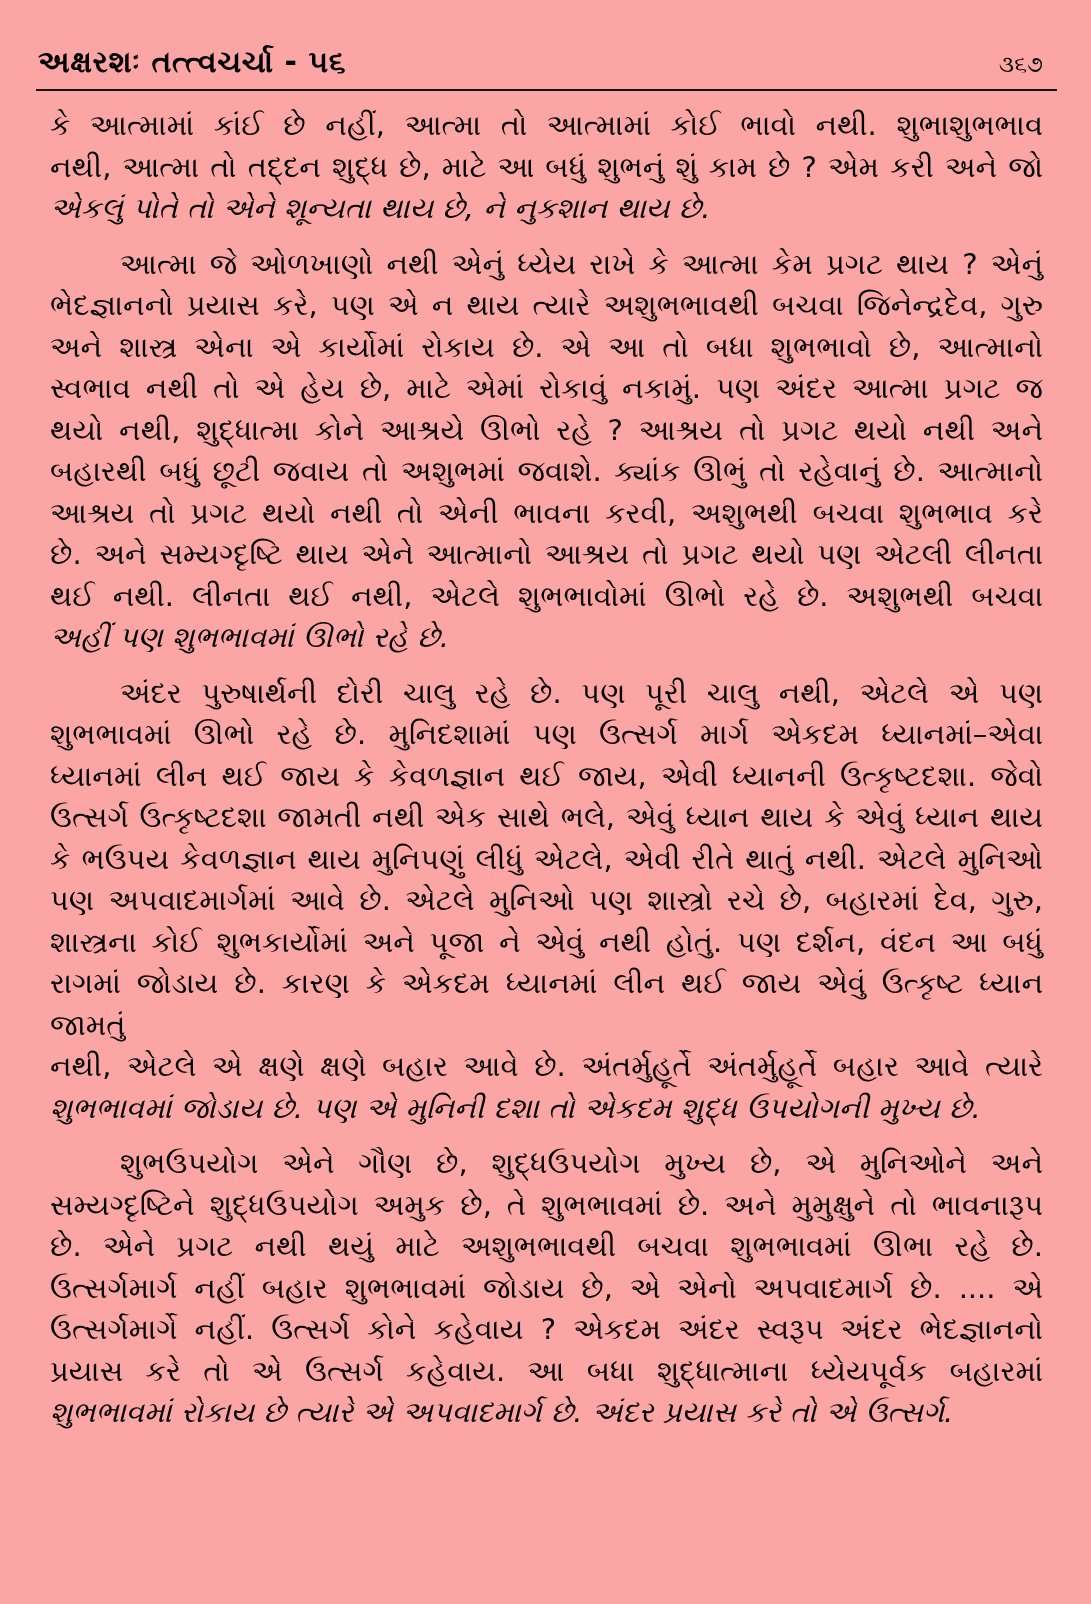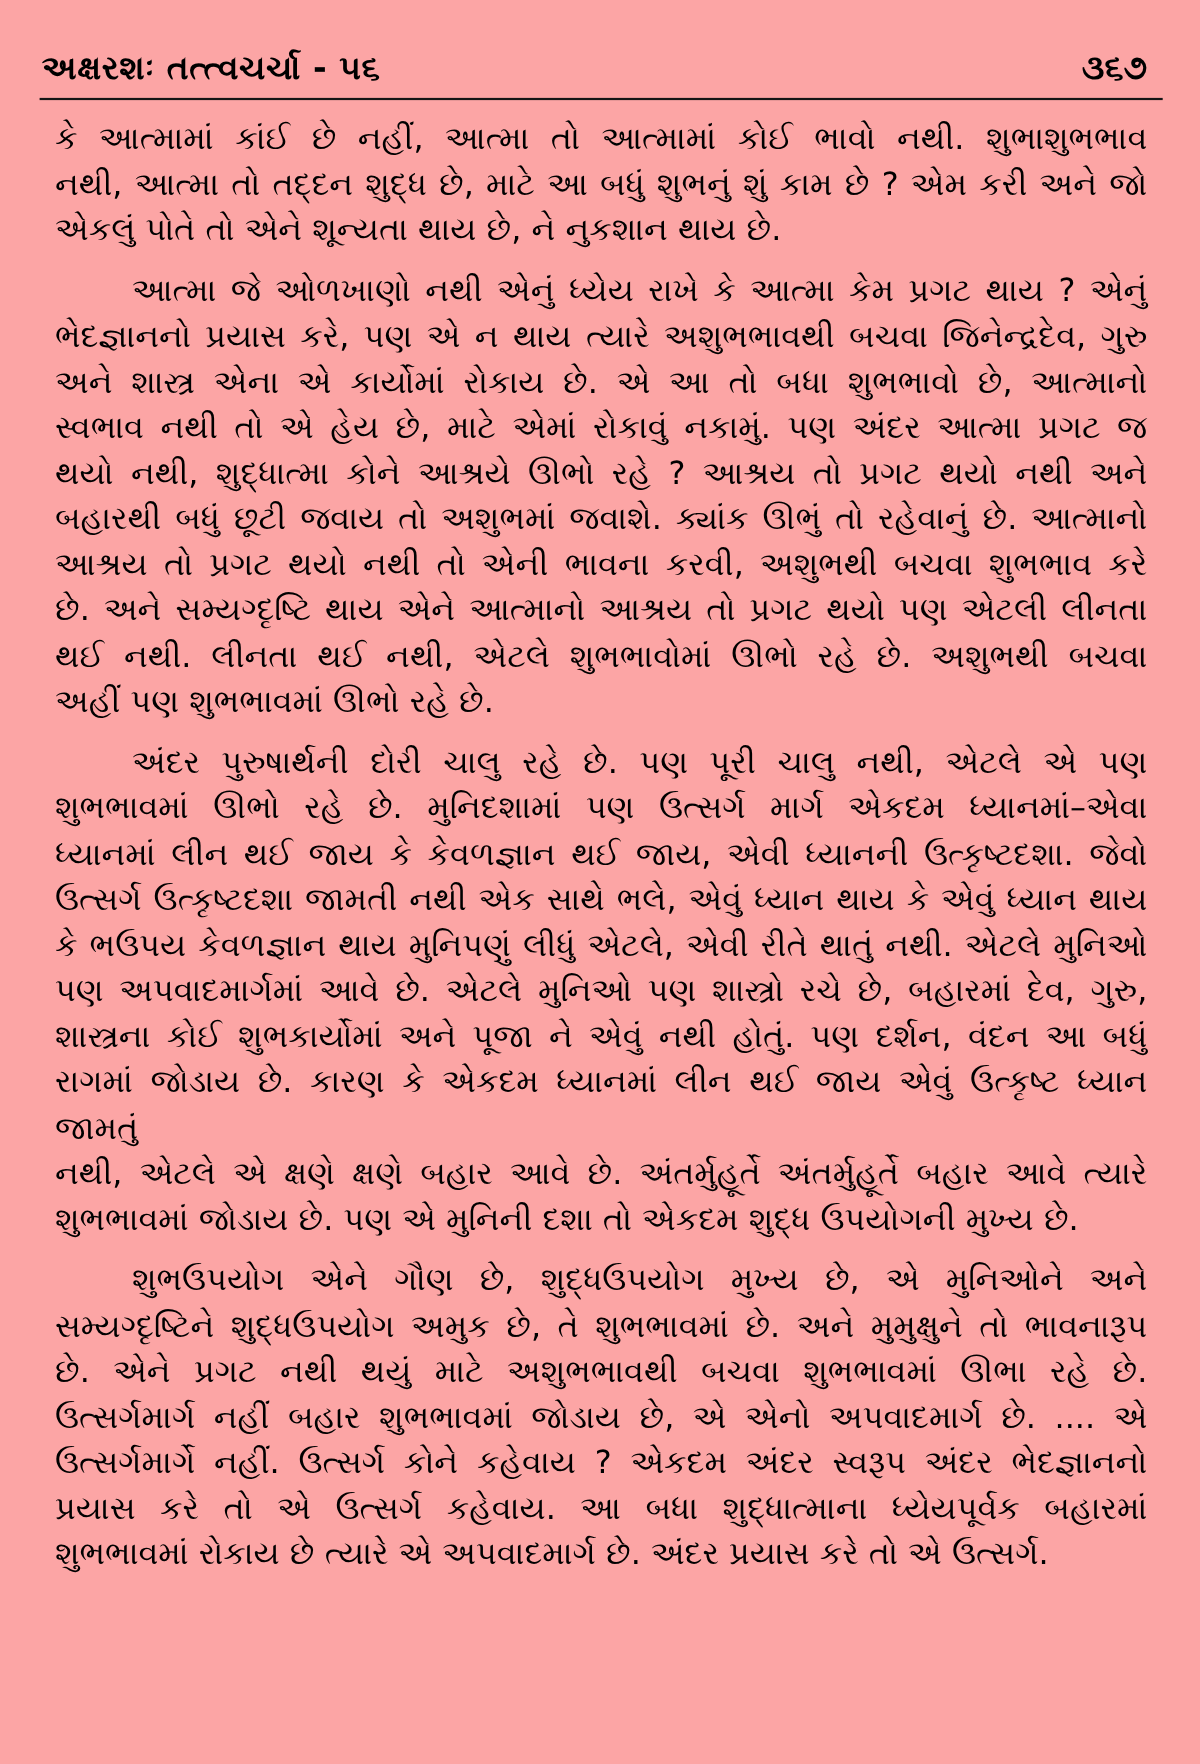--- a/index.html
+++ b/index.html
@@ -26,22 +26,22 @@
     justify-content: space-between;
     align-items: baseline;
     padding: 0 4px 0 2px;
   }
   .header-title {
     font-weight: bold;
     font-size: 30px;
     letter-spacing: 0.5px;
   }
   .header-pageno {
-    font-weight: bold;
-    font-size: 31px;
+    font-weight: normal;
+    font-size: 23px;
     padding-right: 10px;
   }
   .rule {
     border: none;
     border-top: 2.5px solid #151515;
     margin: 9px 0 0 0;
   }
   .document-body {
     margin-top: 13px;
     font-size: 29px;
@@ -49,20 +49,21 @@
   }
   .para {
     margin: 14px;
   }
   .line {
     text-align: justify;
     text-align-last: justify;
   }
   .line.last {
     text-align-last: left;
+    font-style: italic;
   }
   .line.indent {
     text-indent: 70px;
   }
 </style>
 </head>
 <body>
 
 <div class="page">
   <div class="header-row">

